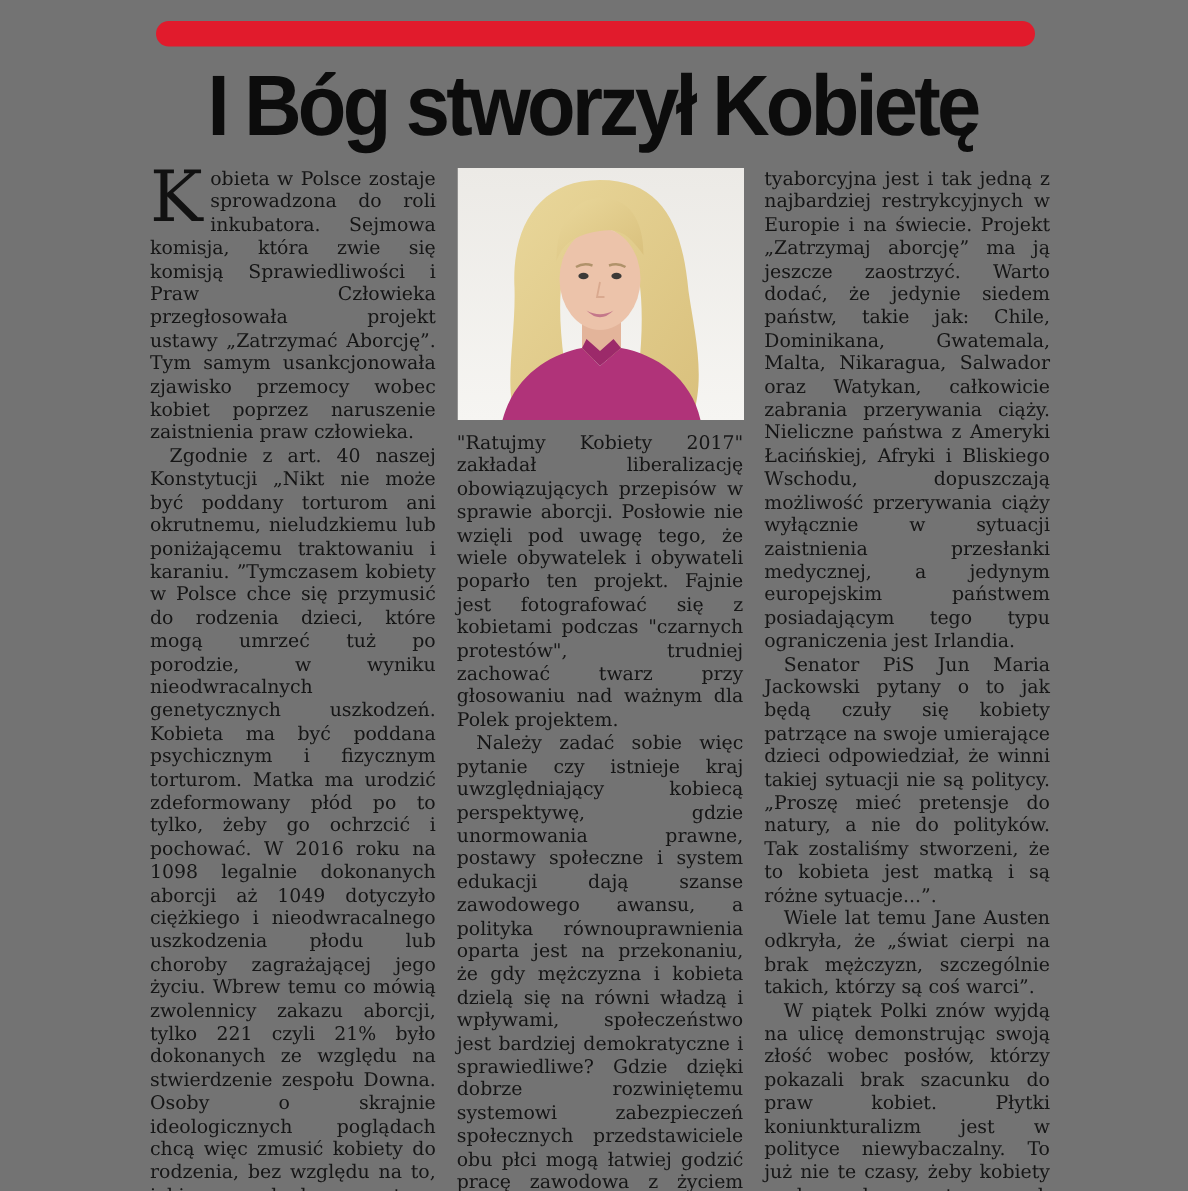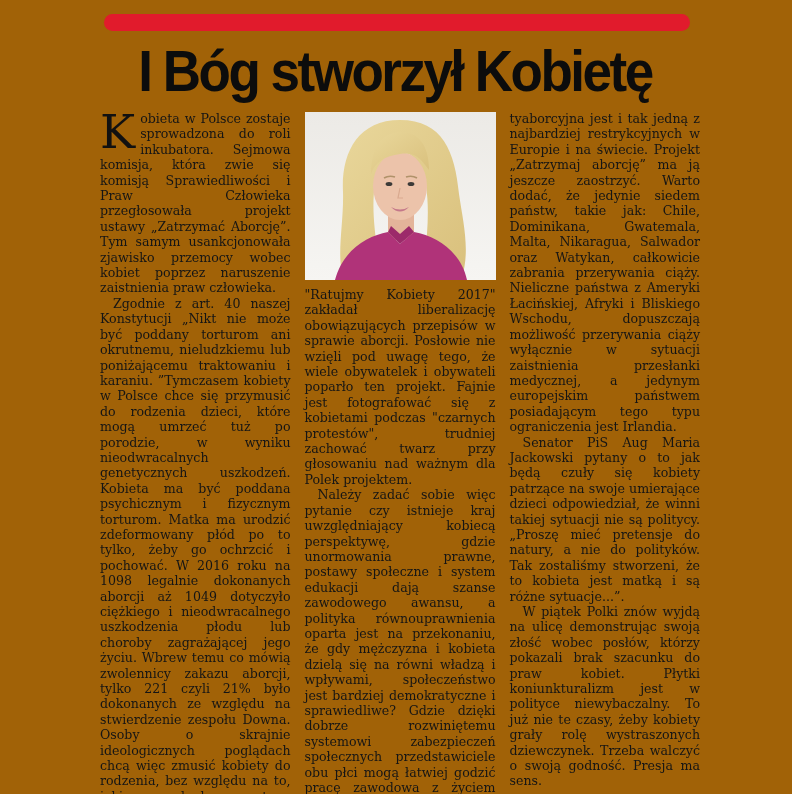--- a/index.html
+++ b/index.html
@@ -1,16 +1,16 @@
 <!DOCTYPE html>
 <html lang="pl"><head>
 <meta charset="utf-8">
 <style>
   html,body{margin:0;padding:0;background:#ffffff;}
-  .page{position:relative;width:792px;height:794px;background:#a16207;overflow:hidden;
+  .page{position:relative;width:792px;height:794px;background:#737373;overflow:hidden;
         font-family:"DejaVu Serif", serif;color:#151515;}
   .redbar{position:absolute;left:104px;top:14px;width:586px;height:17px;border-radius:9px;background:#e11b2c;}
   .headline{position:absolute;left:88px;top:38px;width:614px;text-align:center;
             font-family:"Liberation Sans", sans-serif;font-weight:bold;font-size:53px;
             letter-spacing:-2.5px;color:#0c0c0c;white-space:nowrap;transform:scaleY(1.08);transform-origin:top center;}
   .body{position:absolute;left:100px;top:111px;width:600px;display:flex;gap:14px;}
   .col{width:191px;font-size:12.6px;line-height:15.4px;text-align:justify;color:#151515;}
   .col p{margin:0;}
   .col p.indent{text-indent:13px;}
   .dropcap{float:left;font-size:47px;line-height:37px;padding:2px 5px 0 0;font-family:"DejaVu Serif",serif;color:#111;}
@@ -59,19 +59,20 @@
         <path d="M30 168 C38 138 62 124 83 120 L95 132 L109 120 C132 124 156 140 162 168 Z" fill="#b03379"></path>
         <path d="M83 120 L95 132 L109 120 L104 114 L95 122 L86 114 Z" fill="#9c2a6a"></path>
       </svg>
       <p>"Ratujmy Kobiety 2017" zakładał liberalizację obowiązujących przepisów w sprawie aborcji. Posłowie nie wzięli pod uwagę tego, że wiele obywatelek i obywateli poparło ten projekt. Fajnie jest fotografować się z kobietami podczas "czarnych protestów", trudniej zachować twarz przy głosowaniu nad ważnym dla Polek projektem.</p>
       <p class="indent">Należy zadać sobie więc pytanie czy istnieje kraj uwzględniający kobiecą perspektywę, gdzie unormowania prawne, postawy społeczne i system edukacji dają szanse zawodowego awansu, a polityka równouprawnienia oparta jest na przekonaniu, że gdy mężczyzna i kobieta dzielą się na równi władzą i wpływami, społeczeństwo jest bardziej demokratyczne i sprawiedliwe? Gdzie dzięki dobrze rozwiniętemu systemowi zabezpieczeń społecznych przedstawiciele obu płci mogą łatwiej godzić pracę zawodowa z życiem rodzinnym? A bezpłatna antykoncepcja chroni przed niechcianą ciążą? Taką politykę prowadzi od dłuższego czasu Szwecja, do której Polsce coraz dalej.</p>
 
     </div>
 
     <div class="col">
       <p>tyaborcyjna jest i tak jedną z najbardziej restrykcyjnych w Europie i na świecie. Projekt „Zatrzymaj aborcję” ma ją jeszcze zaostrzyć. Warto dodać, że jedynie siedem państw, takie jak: Chile, Dominikana, Gwatemala, Malta, Nikaragua, Salwador oraz Watykan, całkowicie zabrania przerywania ciąży. Nieliczne państwa z Ameryki Łacińskiej, Afryki i Bliskiego Wschodu, dopuszczają możliwość przerywania ciąży wyłącznie w sytuacji zaistnienia przesłanki medycznej, a jedynym europejskim państwem posiadającym tego typu ograniczenia jest Irlandia.</p>
-      <p class="indent">Senator PiS Aug Maria Jackowski pytany o to jak będą czuły się kobiety patrzące na swoje umierające dzieci odpowiedział, że winni takiej sytuacji nie są politycy. „Proszę mieć pretensje do natury, a nie do polityków. Tak zostaliśmy stworzeni, że to kobieta jest matką i są różne sytuacje...”.</p>
+      <p class="indent">Senator PiS Jun Maria Jackowski pytany o to jak będą czuły się kobiety patrzące na swoje umierające dzieci odpowiedział, że winni takiej sytuacji nie są politycy. „Proszę mieć pretensje do natury, a nie do polityków. Tak zostaliśmy stworzeni, że to kobieta jest matką i są różne sytuacje...”.</p>
+      <p class="indent">Wiele lat temu Jane Austen odkryła, że „świat cierpi na brak mężczyzn, szczególnie takich, którzy są coś warci”.</p>
       <p class="indent">W piątek Polki znów wyjdą na ulicę demonstrując swoją złość wobec posłów, którzy pokazali brak szacunku do praw kobiet. Płytki koniunkturalizm jest w polityce niewybaczalny. To już nie te czasy, żeby kobiety grały rolę wystraszonych dziewczynek. Trzeba walczyć o swoją godność. Presja ma sens.</p>
 
     </div>
 
   </div>
 </div>
 
 </body></html>

